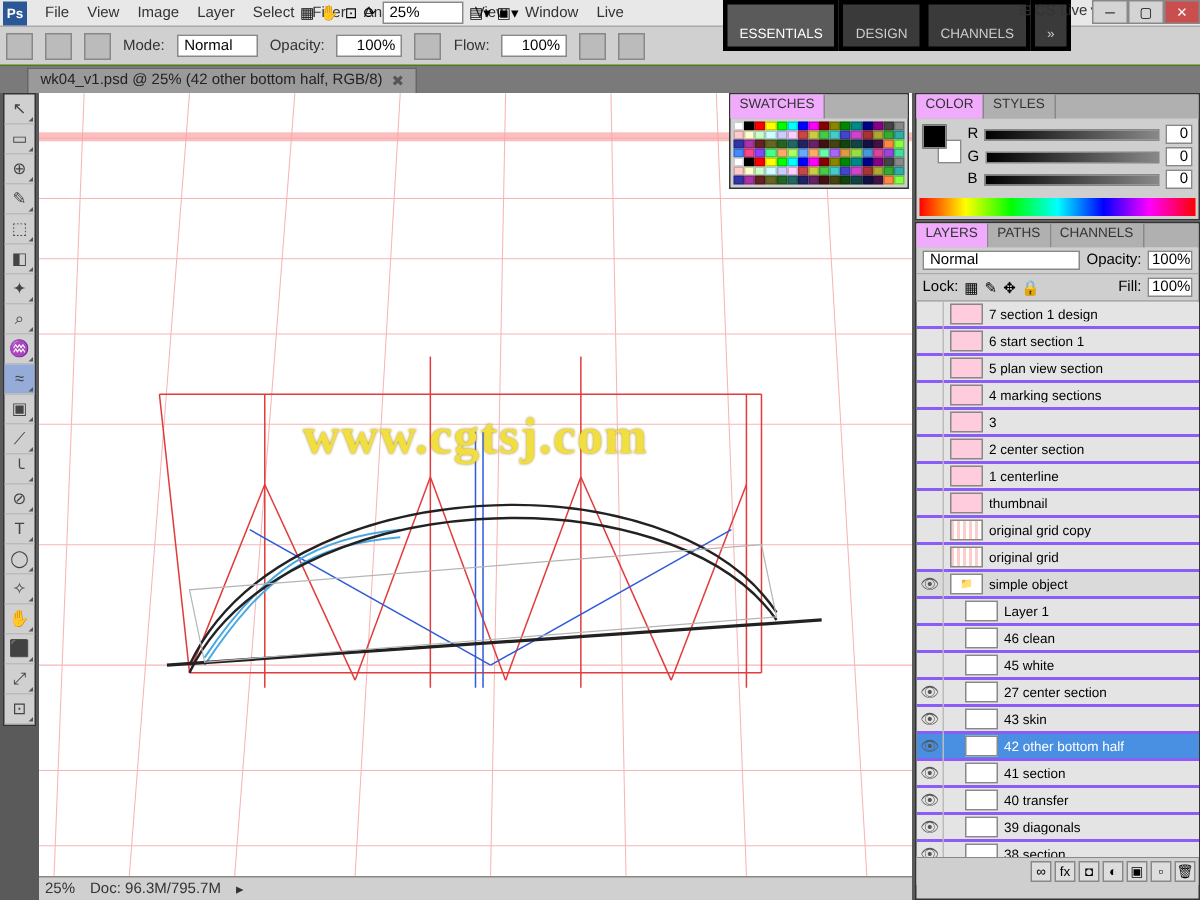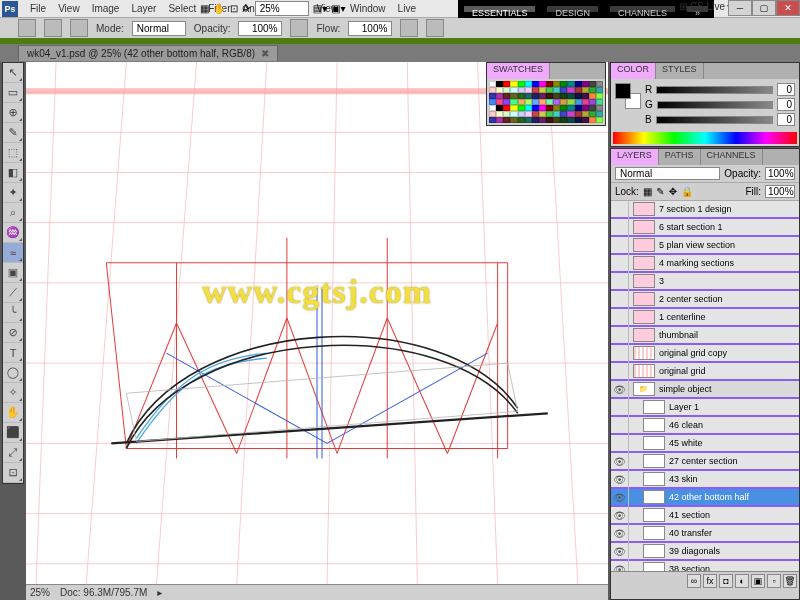--- a/index.html
+++ b/index.html
@@ -1,27 +1,27 @@
 <!DOCTYPE html>
 <html><head>
 <meta charset="utf-8">
 <style>
 *{margin:0;padding:0;box-sizing:border-box;font-family:Tahoma,Arial,sans-serif;font-size:10px;user-select:none}
 body{background:#444;width:800px;height:600px;overflow:hidden;position:relative}
 .menubar{background:#e8e8e8;height:18px;display:flex;align-items:center;padding:0 2px;border-bottom:1px solid #aaa;position:relative}
 .ps-logo{width:16px;height:16px;background:#2b5797;color:#fff;display:flex;align-items:center;justify-content:center;font-weight:bold;margin-right:6px;font-size:9px}
 .menu-item{padding:2px 6px;color:#333;cursor:pointer}
 .workspace-tabs{position:absolute;right:86px;top:0;display:flex;gap:0;height:18px}
-.workspace-tab{background:#3a3a3a;color:#ccc;padding:2px 8px;border:6px solid #000000;font-size:9px;cursor:pointer}
+.workspace-tab{background:#3a3a3a;color:#ccc;padding:14px 8px;border:3px solid #000000;font-size:9px;cursor:pointer}
 .workspace-tab.active{background:#5a5a5a;color:#fff}
 .win-btns{position:absolute;right:0;top:0;display:flex}
 .win-btn{width:24px;height:16px;background:#d4d4d4;border:1px solid #888;display:flex;align-items:center;justify-content:center;font-size:9px;cursor:pointer}
 .win-btn.close{background:#c94f4f;color:#fff}
 .cslive{position:absolute;right:68px;top:1px;color:#333;font-size:9px;display:flex;align-items:center;gap:2px}
-.optbar{background:#d0d0d0;height:26px;display:flex;align-items:center;padding:0 18px;gap:8px;border-bottom:6px solid #4d7c0f}
+.optbar{background:#d0d0d0;height:26px;display:flex;align-items:center;padding:0 4px;gap:8px;border-bottom:1px solid #4d7c0f}
 .opt-ico{width:18px;height:18px;background:#bbb;border:1px solid #888;display:inline-block}
 .opt-lbl{color:#333;font-size:10px}
 .opt-sel{background:#fff;border:1px solid #888;padding:1px 4px;font-size:10px;min-width:54px;display:inline-block}
 .opt-num{background:#fff;border:1px solid #888;padding:1px 4px;font-size:10px;width:44px;display:inline-block;text-align:right}
 .doc-tab-row{background:#7a7a7a;height:18px;display:flex;align-items:center;padding-left:18px}
 .doc-tab{background:#9a9a9a;color:#222;padding:2px 8px;border:1px solid #666;border-bottom:none;font-size:9px;display:flex;align-items:center;gap:6px}
 .doc-x{color:#555;cursor:pointer}
 .main{position:absolute;top:62px;left:0;right:0;bottom:0;background:#5a5a5a}
 .toolbox{position:absolute;left:2px;top:0;width:22px;background:#d0d0d0;border:1px solid #333;display:flex;flex-direction:column}
 .tool{height:20px;border-bottom:1px solid #bbb;display:flex;align-items:center;justify-content:center;font-size:11px;color:#444;cursor:pointer;position:relative}

